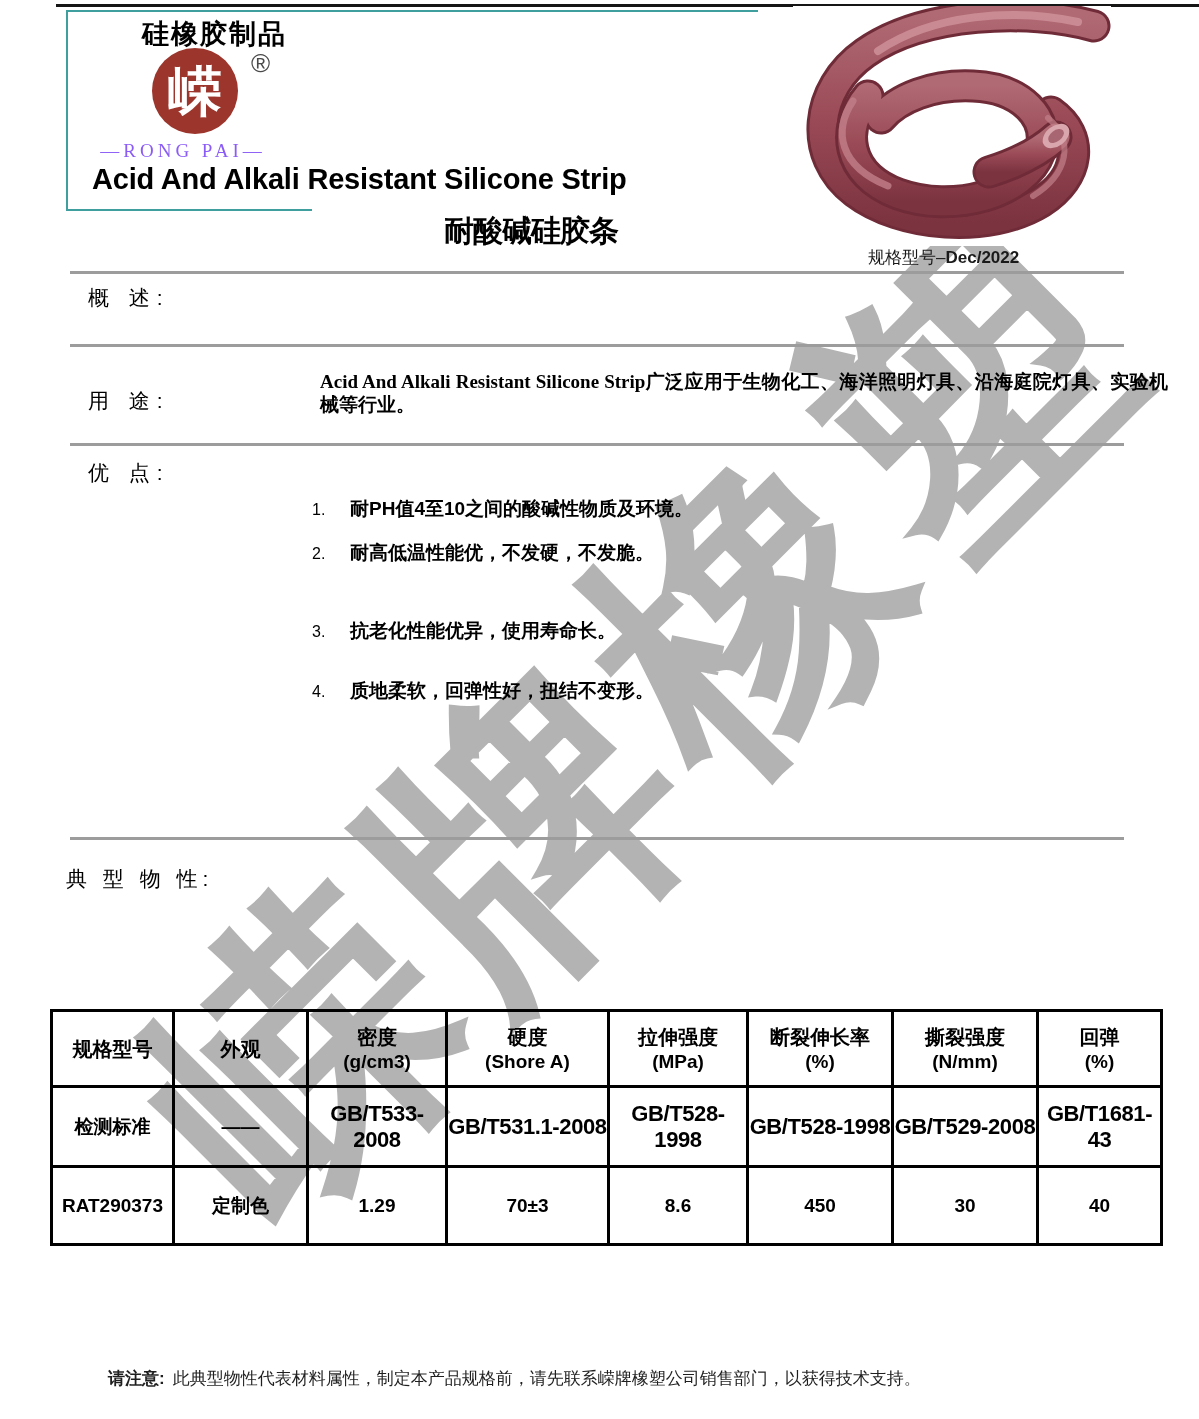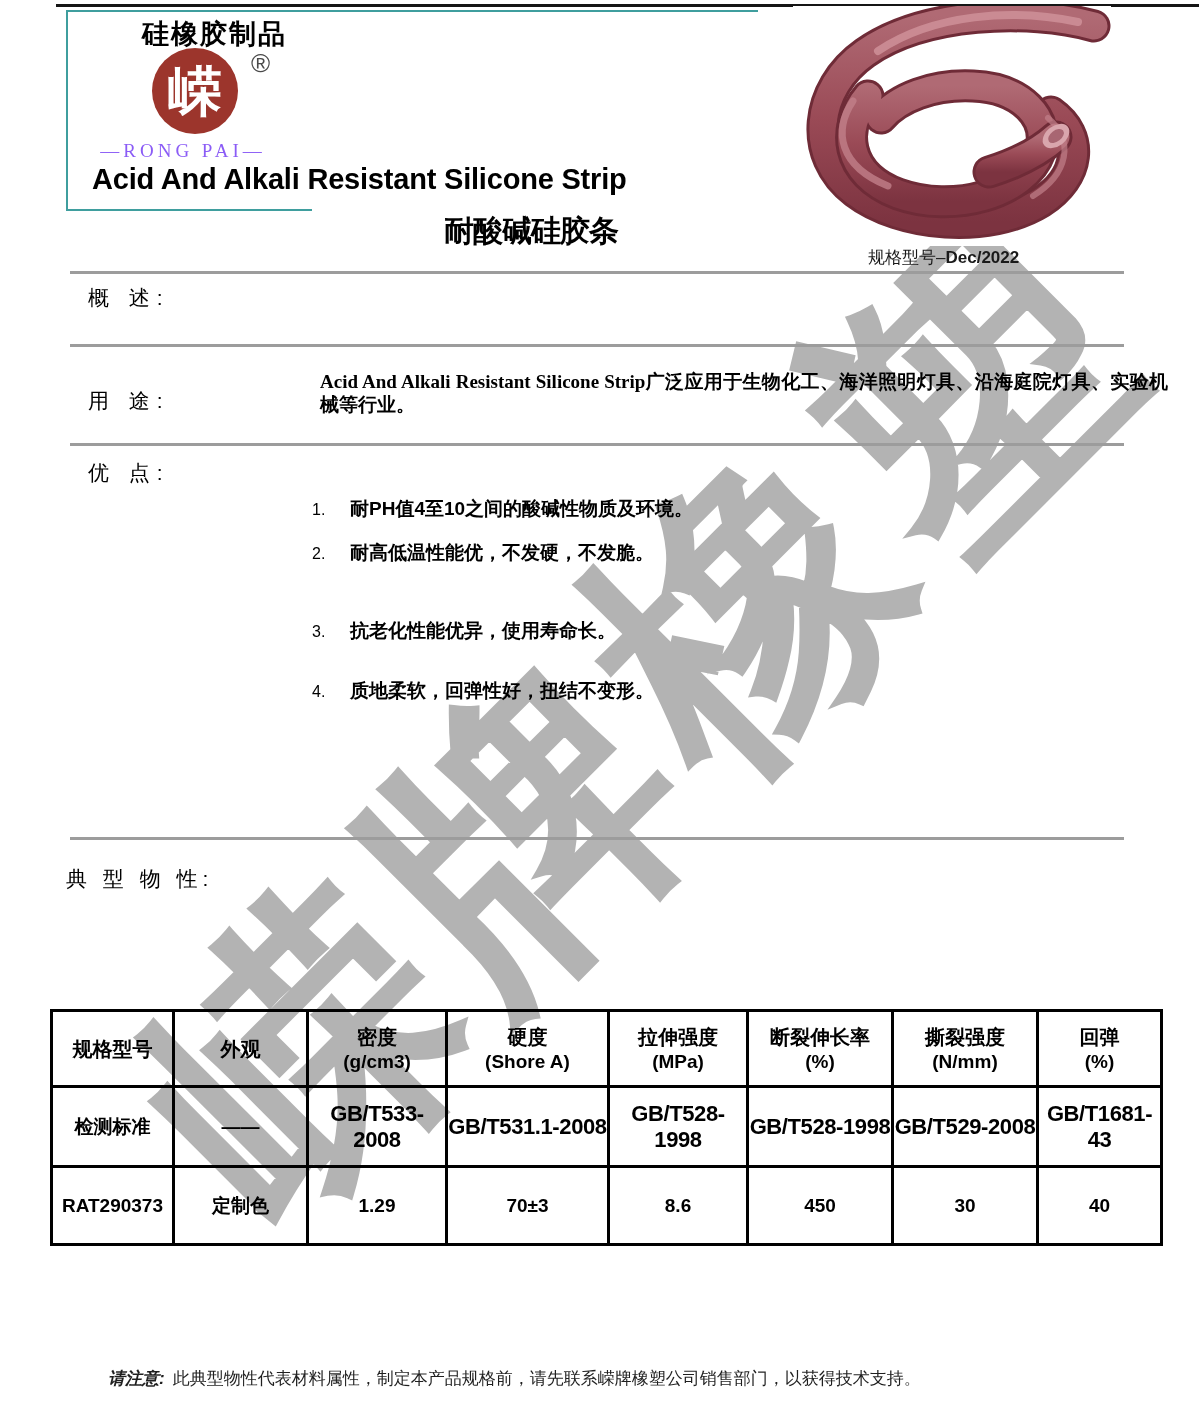--- a/index.html
+++ b/index.html
@@ -64,21 +64,21 @@
   .props-table td { border:3px solid #000; text-align:center; vertical-align:middle; padding:0; font-weight:bold; }
   .props-table tr.hr  { height:76px; }
   .props-table tr.r0  { height:80px; }
   .props-table tr.r1  { height:78px; }
   .h-name { font-size:20px; line-height:26px; }
   .h-unit { font-size:19px; line-height:24px; }
   .tc { font-size:19px; }
   .gb { font-size:22px; letter-spacing:-0.4px; }
   
   .note { left:108px; top:1367px; font-size:17px; color:#1f1f1f; white-space:nowrap; }
-  .note .nl { font-weight:bold; font-style:italic; margin-right:8px; }
+  .note .nl { font-weight:bold; margin-right:8px; }
 </style>
 </head>
 <body>
 
 <div class="page">
 
   <div class="watermark">嵘牌橡塑</div>
 
   <div class="z topline"></div>
 

